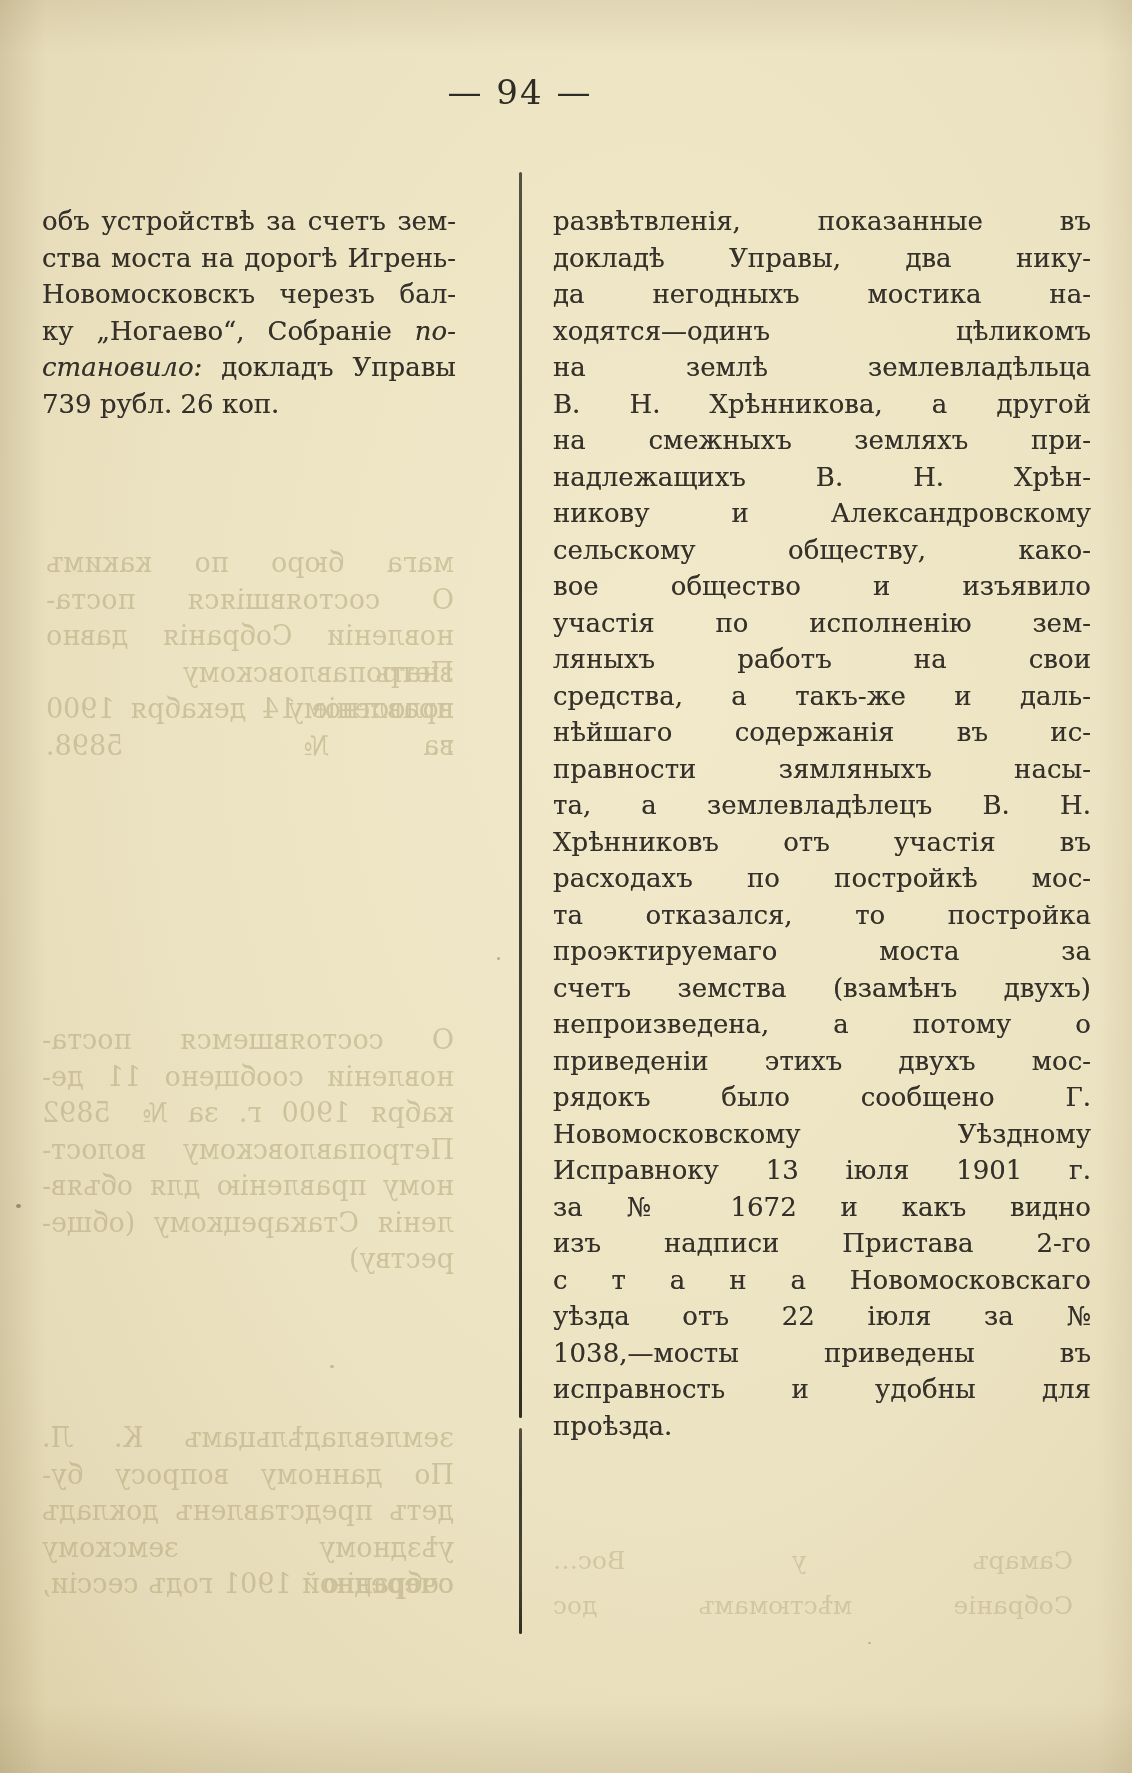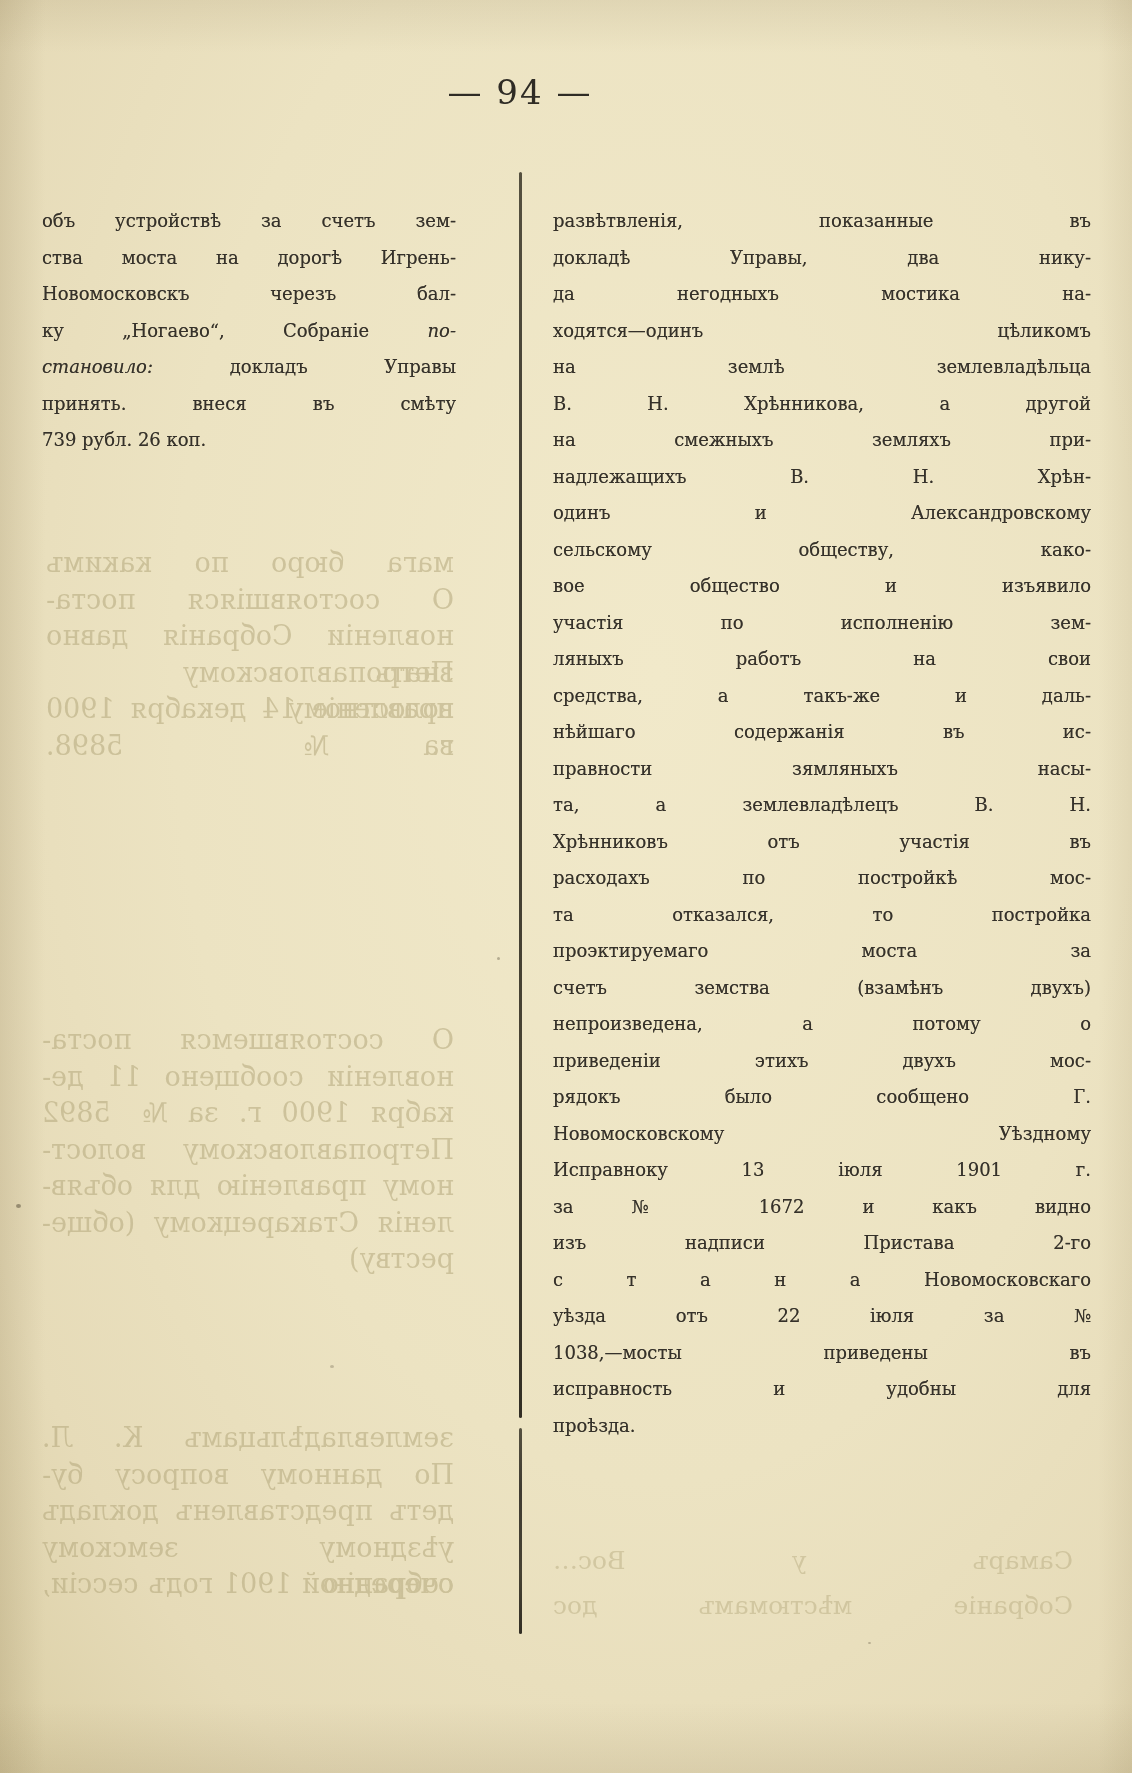--- a/index.html
+++ b/index.html
@@ -18,21 +18,21 @@
       linear-gradient(90deg, rgba(130,110,70,.18) 0%, rgba(130,110,70,0) 4%),
       linear-gradient(270deg, rgba(130,110,70,.10) 0%, rgba(130,110,70,0) 3%),
       linear-gradient(180deg, rgba(130,110,70,.12) 0%, rgba(130,110,70,0) 3%),
       linear-gradient(0deg, rgba(130,110,70,.14) 0%, rgba(130,110,70,0) 4%);
   }
   .page-number{
     position:absolute;left:0;top:72px;width:1040px;
     text-align:center;font-size:34px;letter-spacing:2px;
     color:#2f2c25;
   }
-  .col{position:absolute;font-size:18px;}
+  .col{position:absolute;font-size:26px;}
   .col .tline{
     display:block;height:36.5px;line-height:36.5px;
     white-space:normal;
     text-align:justify;text-align-last:justify;
     text-shadow:0 0 .5px rgba(40,36,28,.55);
   }
   .col .tline.last{text-align-last:left;}
   .col .tline i{font-style:italic;}
   .left-col{left:42px;top:203px;width:414px;}
   .right-col{left:553px;top:203px;width:538px;}
@@ -107,34 +107,33 @@
       <div class="tline"><span>Самаръ у Вос…</span></div>
       <div class="tline last"><span>Собраніе мѣстюмамъ дос</span></div>
     </div>
 
   <div class="col left-col">
       <div class="tline"><span>объ устройствѣ за счетъ зем-</span></div>
       <div class="tline"><span>ства моста на дорогѣ Игрень-</span></div>
       <div class="tline"><span>Новомосковскъ черезъ бал-</span></div>
       <div class="tline"><span>ку „Ногаево“, Собраніе </span><i>по-</i><span></span></div>
       <div class="tline"><span></span><i>становило:</i><span> докладъ Управы</span></div>
-      <div class="tline"><span>принять. внеся въ смѣту</span></div>
       <div class="tline last"><span>739 рубл. 26 коп.</span></div>
     </div>
 
   <div class="col right-col">
       <div class="tline"><span>развѣтвленія, показанные въ</span></div>
       <div class="tline"><span>докладѣ Управы, два нику-</span></div>
       <div class="tline"><span>да негодныхъ мостика на-</span></div>
       <div class="tline"><span>ходятся—одинъ цѣликомъ</span></div>
       <div class="tline"><span>на землѣ землевладѣльца</span></div>
       <div class="tline"><span>В. Н. Хрѣнникова, а другой</span></div>
       <div class="tline"><span>на смежныхъ земляхъ при-</span></div>
       <div class="tline"><span>надлежащихъ В. Н. Хрѣн-</span></div>
-      <div class="tline"><span>одинъ и Александровскому</span></div>
+      <div class="tline"><span>никову и Александровскому</span></div>
       <div class="tline"><span>сельскому обществу, како-</span></div>
       <div class="tline"><span>вое общество и изъявило</span></div>
       <div class="tline"><span>участія по исполненію зем-</span></div>
       <div class="tline"><span>ляныхъ работъ на свои</span></div>
       <div class="tline"><span>средства, а такъ-же и даль-</span></div>
       <div class="tline"><span>нѣйшаго содержанія въ ис-</span></div>
       <div class="tline"><span>правности зямляныхъ насы-</span></div>
       <div class="tline"><span>та, а землевладѣлецъ В. Н.</span></div>
       <div class="tline"><span>Хрѣнниковъ отъ участія въ</span></div>
       <div class="tline"><span>расходахъ по постройкѣ мос-</span></div>

